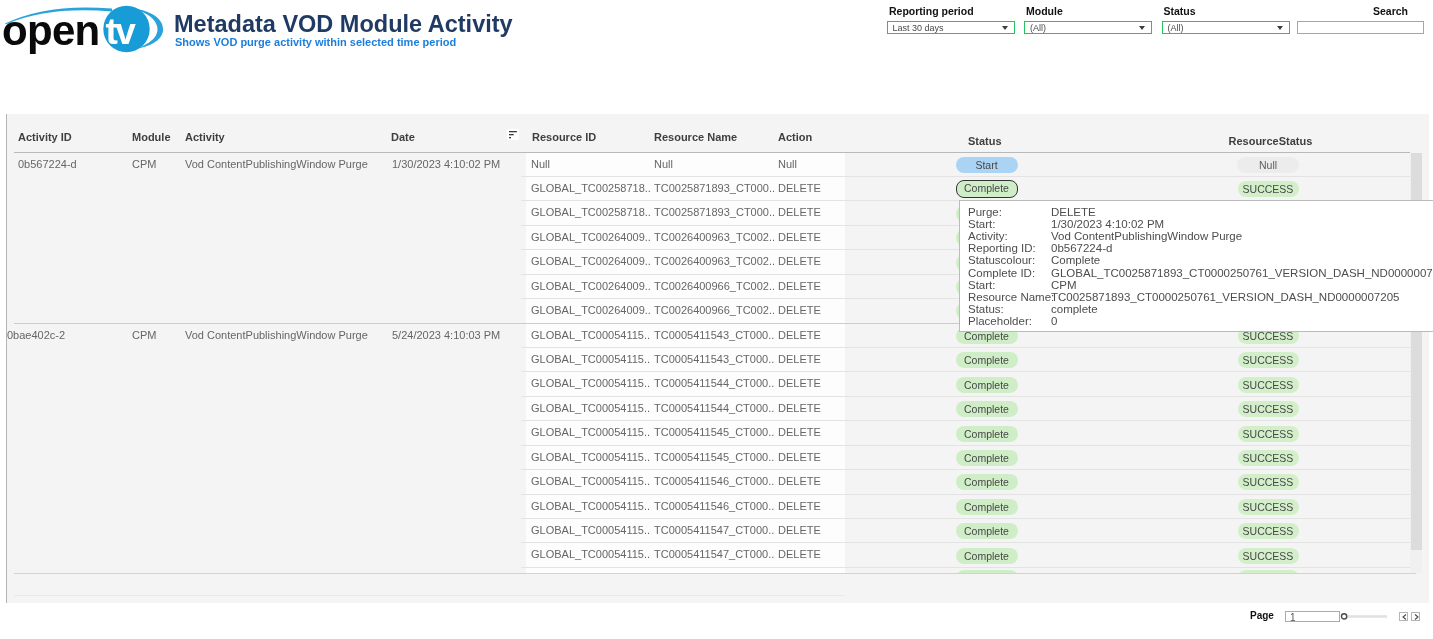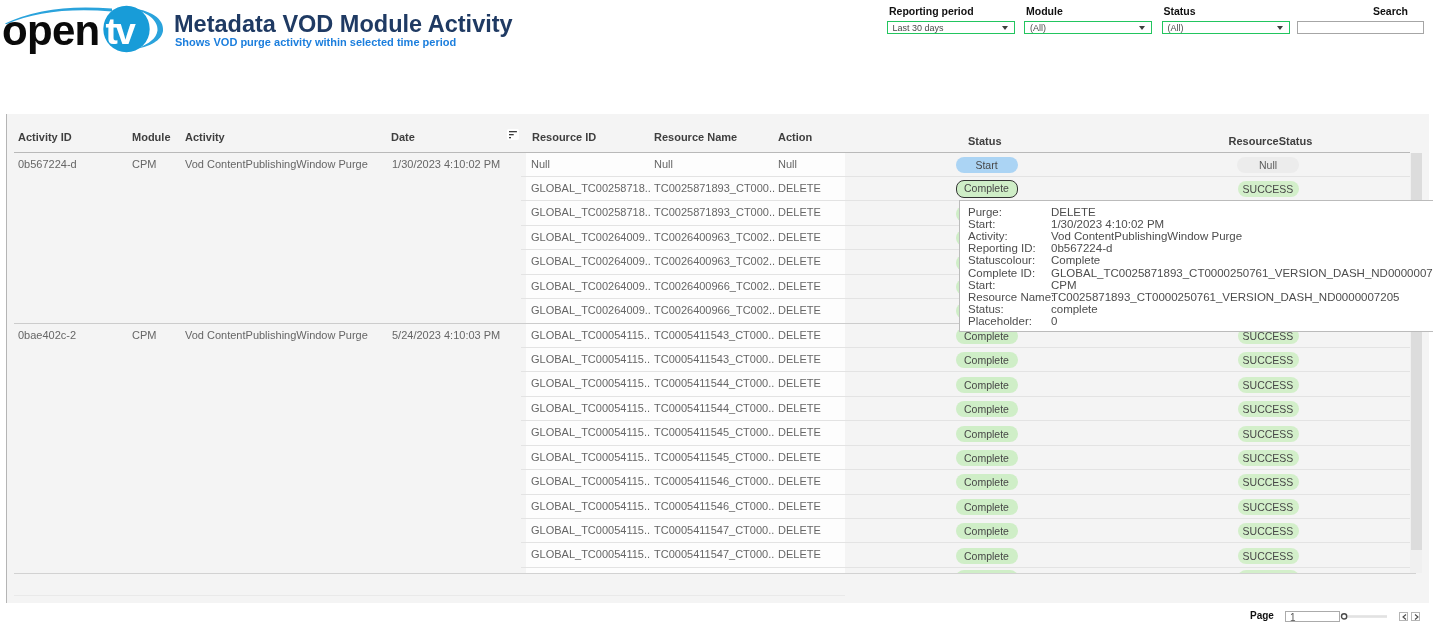--- a/index.html
+++ b/index.html
@@ -177,21 +177,21 @@
       <div class="pill" style="left:948.5px;top:434.18px;width:62px;background:#cfeec7;color:#474747">Complete</div>
       <div class="pill" style="left:1230.5px;top:434.18px;width:61px;background:#d3efca;color:#474747">SUCCESS</div>
       <div class="abs" style="left:513.5px;top:428.88px;width:889px;height:1px;background:#e3e3e3"></div>
       <div class="pill" style="left:948.5px;top:456.51px;width:62px;background:#cfeec7;color:#474747">Complete</div>
       <div class="pill" style="left:1230.5px;top:456.51px;width:61px;background:#d3efca;color:#474747">SUCCESS</div>
       <div class="abs" style="left:513.5px;top:453.31px;width:889px;height:1px;background:#e3e3e3"></div>
       <div class="abs cell" style="left:11px;top:44.1px">0b567224-d</div>
       <div class="abs cell" style="left:125px;top:44.1px">CPM</div>
       <div class="abs cell" style="left:178px;top:44.1px">Vod ContentPublishingWindow Purge</div>
       <div class="abs cell" style="left:385px;top:44.1px">1/30/2023 4:10:02 PM</div>
-      <div class="abs cell" style="left:11px;top:215.10999999999999px">0bae402c-2</div>
+      <div class="abs cell" style="left:0;top:215.10999999999999px">0bae402c-2</div>
       <div class="abs cell" style="left:125px;top:215.10999999999999px">CPM</div>
       <div class="abs cell" style="left:178px;top:215.10999999999999px">Vod ContentPublishingWindow Purge</div>
       <div class="abs cell" style="left:385px;top:215.10999999999999px">5/24/2023 4:10:03 PM</div>
     </div>
 
   <div class="abs" style="left:7px;top:209px;width:1395.5px;height:1px;background:#cccccc"></div>
 
   <div class="abs" style="left:1403px;top:39px;width:12px;height:421px;background:#f0f0f0"></div>
   <div class="abs" style="left:1403.5px;top:39.5px;width:11px;height:397px;background:#dcdcdc"></div>
 

